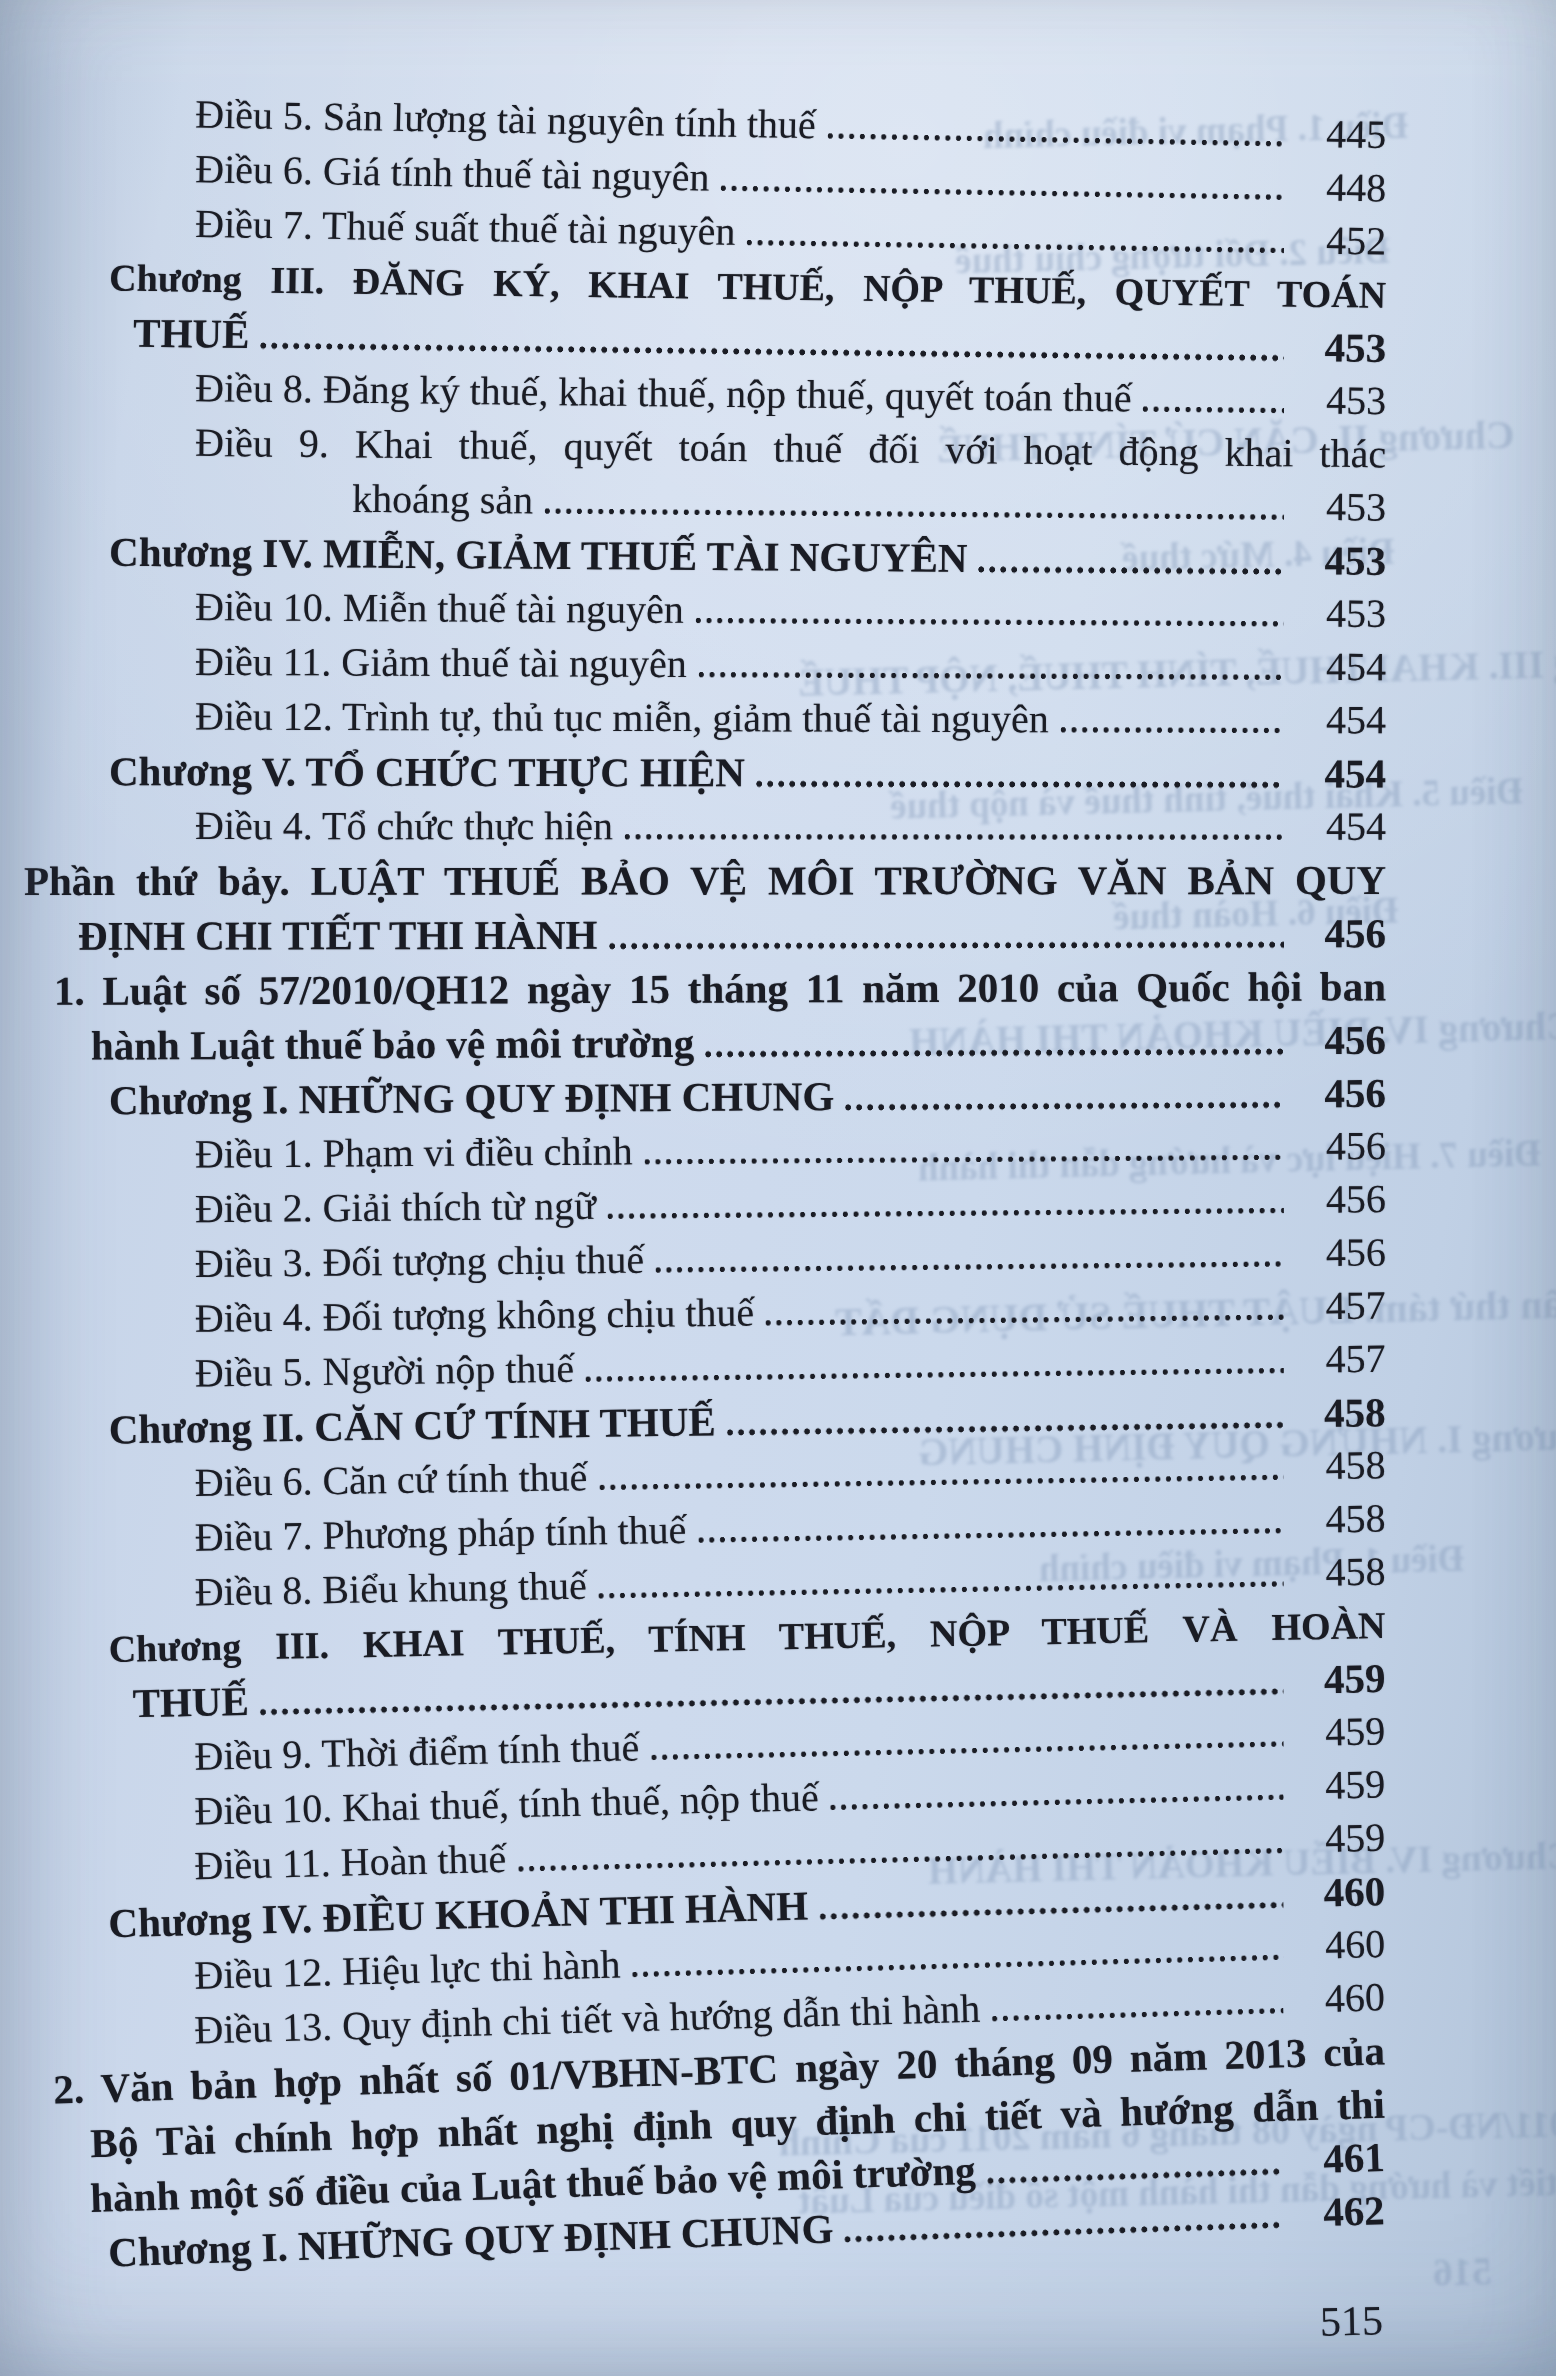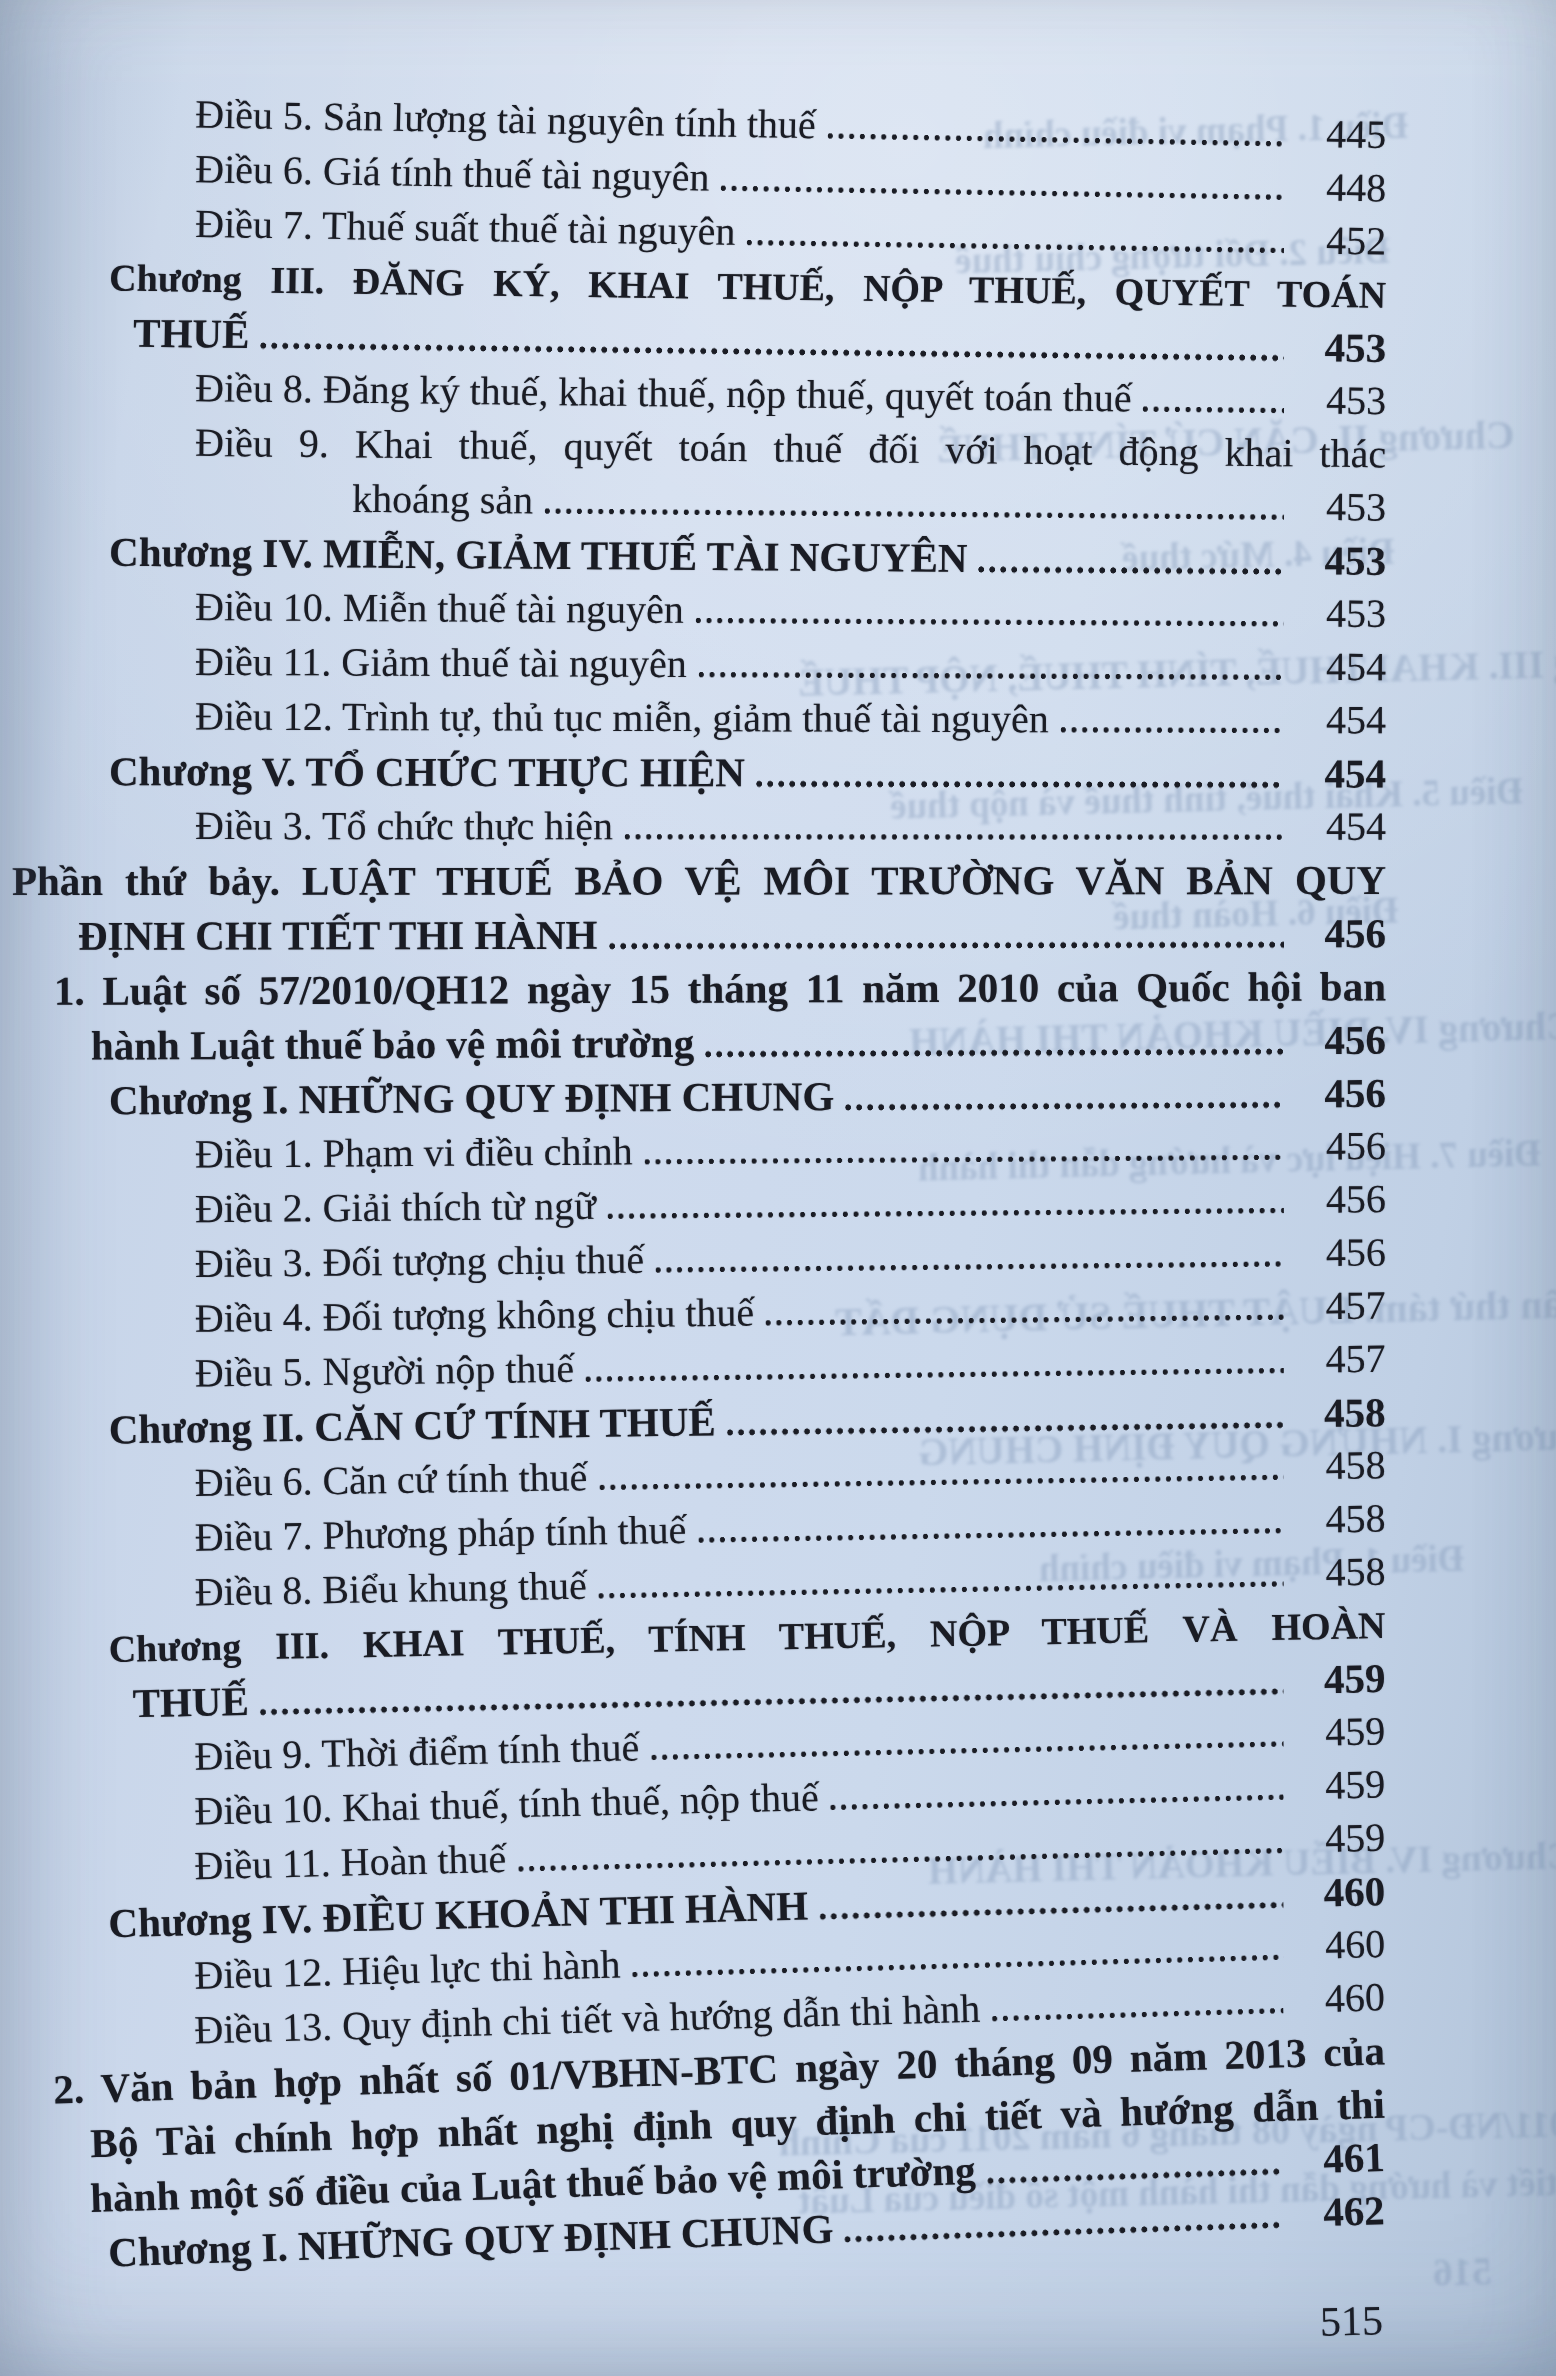--- a/index.html
+++ b/index.html
@@ -46,21 +46,21 @@
     transform:rotate(var(--tilt,0deg));
     transform-origin:0 80%;
     text-shadow:0 0 1.2px rgba(22,25,34,.45);
   }
   .row.bold{font-weight:bold;font-size:41px;}
   
   .lv-article{padding-left:195px;}
   .lv-article-cont{padding-left:352px;}
   .lv-chapter{padding-left:109px;}
   .lv-chapter-cont{padding-left:133px;}
-  .lv-part{padding-left:12px;font-size:42px;}
+  .lv-part{padding-left:24px;font-size:42px;}
   .lv-part-cont{padding-left:78px;font-size:42px;}
   .lv-num{padding-left:54px;}
   .lv-num-cont{padding-left:91px;}
   
   .justify .label{flex:1 1 auto;min-width:0;text-align:justify;text-align-last:justify;white-space:normal;overflow:hidden;max-height:55px;}
   .justify.lv-chapter{font-size:38px;}
   
   .dots{
     flex:1 1 auto;height:6.5px;align-self:baseline;
     margin:0 9.3px 0 11px;position:relative;top:0.9px;
@@ -161,21 +161,21 @@
     <span class="label">Điều 12. Trình tự, thủ tục miễn, giảm thuế tài nguyên</span>
     <span class="dots"></span>
     <span class="pageno">454</span>
   </div>
       <div class="row lv-chapter bold" style="--tilt: 0.11deg;">
     <span class="label">Chương V. TỔ CHỨC THỰC HIỆN</span>
     <span class="dots"></span>
     <span class="pageno">454</span>
   </div>
       <div class="row lv-article" style="--tilt: 0.03deg;">
-    <span class="label">Điều 3. Tổ chức thực hiện</span>
+    <span class="label">Điều 4. Tổ chức thực hiện</span>
     <span class="dots"></span>
     <span class="pageno">454</span>
   </div>
       <div class="row lv-part bold justify" style="--tilt: -0.04deg;">
     <span class="label">Phần thứ bảy. LUẬT THUẾ BẢO VỆ MÔI TRƯỜNG VĂN BẢN QUY</span>
 
   </div>
       <div class="row lv-part-cont bold" style="--tilt: -0.12deg;">
     <span class="label">ĐỊNH CHI TIẾT THI HÀNH</span>
     <span class="dots"></span>

